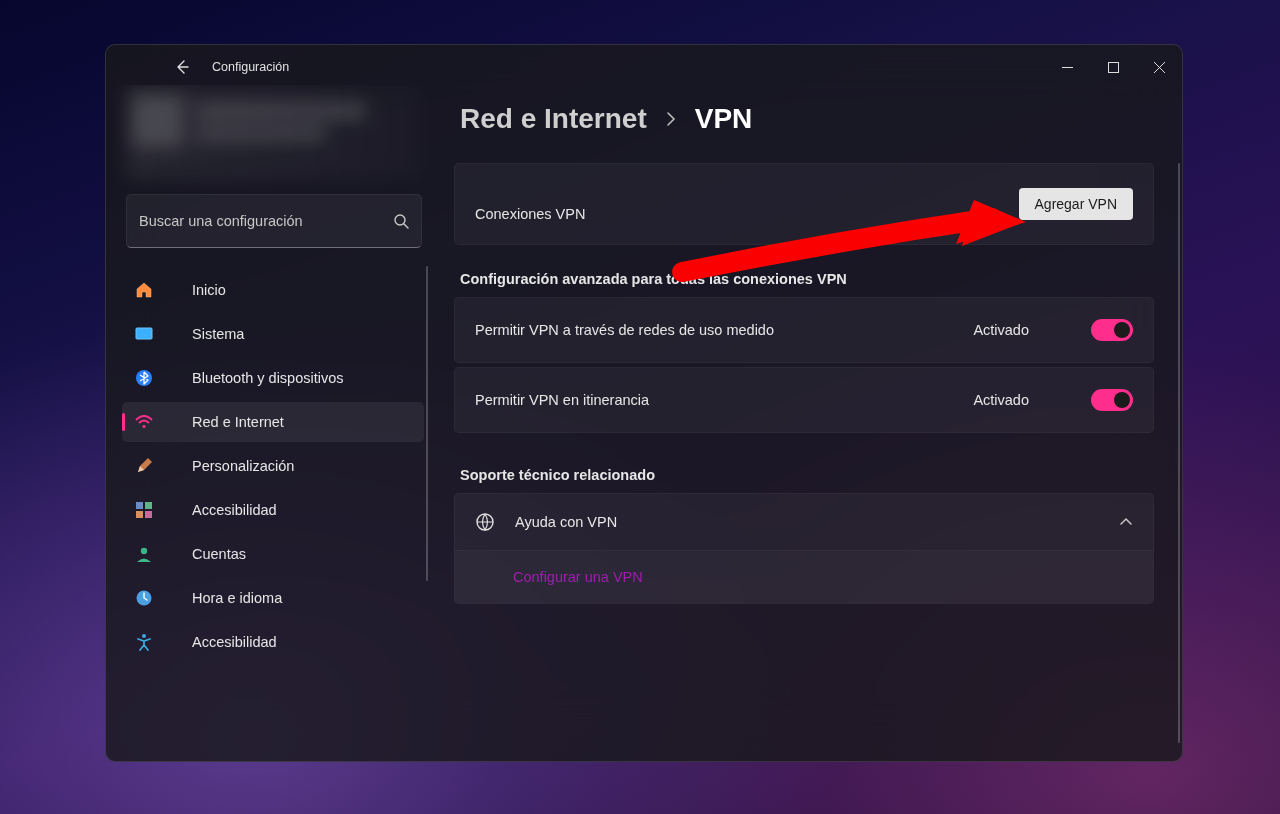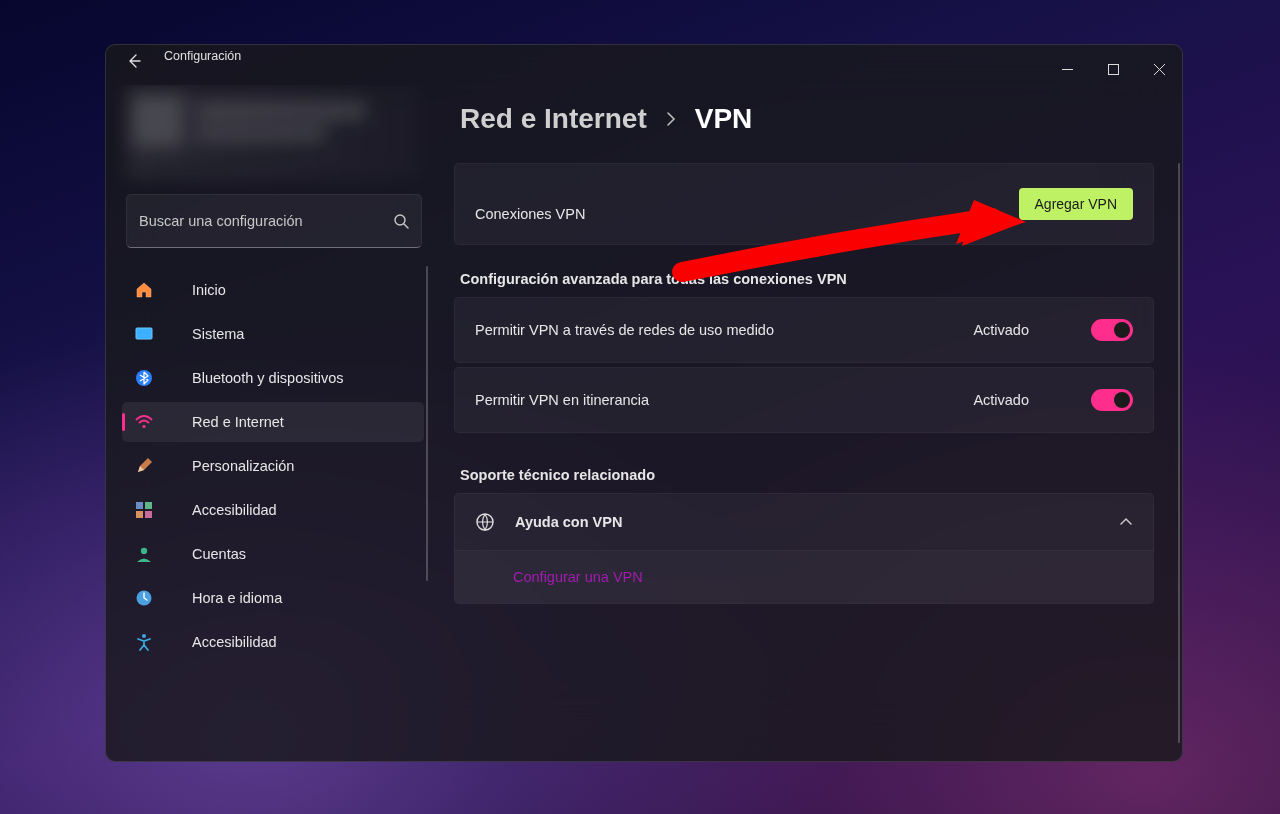--- a/index.html
+++ b/index.html
@@ -28,23 +28,25 @@
     border: 1px solid rgba(255,255,255,0.12);
     border-radius: 10px;
     backdrop-filter: blur(30px);
     display: flex;
     flex-direction: column;
     overflow: hidden;
   }
   .titlebar {
     height: 40px;
     display: flex;
+    align-items: center;
     padding: 4px 0 0 16px;
     color: #e0e0e0;
     font-size: 12.5px;
+    margin-left: 48px;
   }
   .titlebar .back {
     width: 24px; height: 24px;
     display: flex; align-items: center; justify-content: center;
     margin-right: 18px;
     border-radius: 4px;
   }
   .window-controls {
     margin-left: auto;
     display: flex;
@@ -167,21 +169,21 @@
   }
   .row {
     display: flex;
     align-items: center;
     min-height: 66px;
     color: #e6e6e6;
     font-size: 14.5px;
   }
   .row .label { flex: 1; margin-top: 20px; }
   .btn-accent {
-    background: #bef264;
+    background: #e5e5e5;
     color: #1b1b1b;
     font-size: 14px;
     font-weight: 500;
     padding: 8px 16px;
     border-radius: 4px;
     border: none;
   }
   .section-title {
     color: #e6e6e6;
     font-size: 14.5px;
@@ -223,21 +225,20 @@
     border-radius: 5px;
     overflow: hidden;
   }
   .support-head {
     display: flex;
     align-items: center;
     padding: 18px 20px;
     color: #e6e6e6;
     font-size: 14.5px;
     border-bottom: 1px solid rgba(255,255,255,0.05);
-    font-weight: bold;
   }
   .support-head .ico { width:22px; margin-right:18px; }
   .support-link {
     padding: 18px 24px 18px 58px;
     color: #a21caf;
     font-size: 14.5px;
     background: rgba(255,255,255,0.025);
   }
   .arrow-annotation {
     position: absolute;

